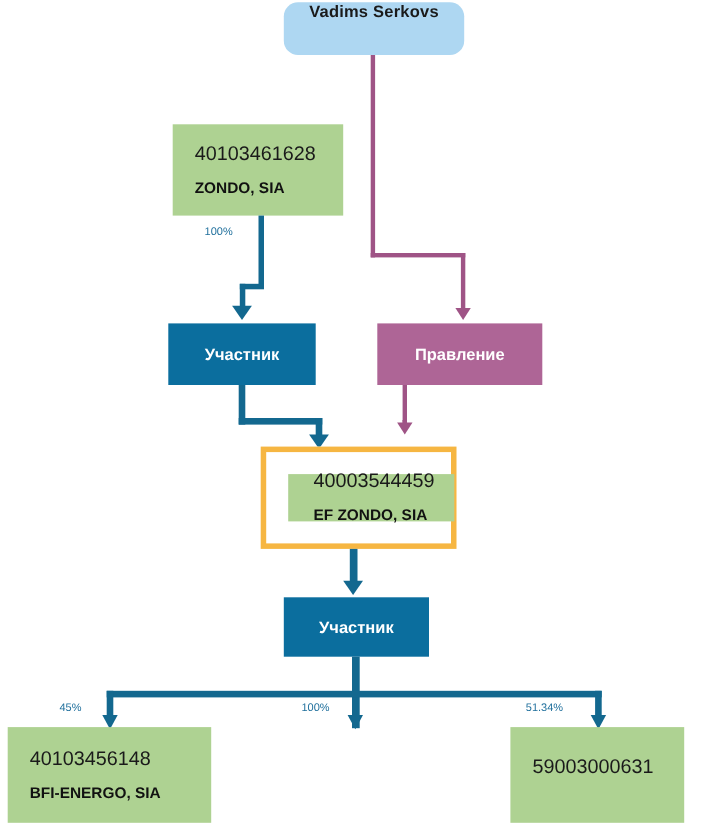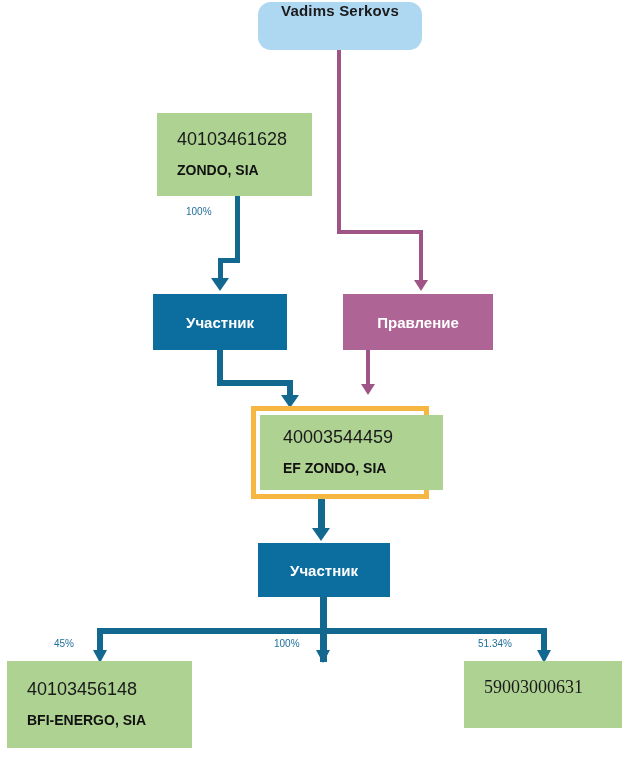--- a/index.html
+++ b/index.html
@@ -50,22 +50,21 @@
     font-size: 14px;
     font-weight: bold;
     color: #111111;
     line-height: 1.1;
   }
   
   .focal-frame {
     background: #ffffff;
     border: 5px solid #f6b642;
     box-sizing: border-box;
-    padding: 4px;
-    margin-left: 14px;
+    padding: 20px;
   }
   .focal-frame .company-box {
     width: 100%;
     height: 100%;
     padding-left: 23px;
   }
   
   .role-box {
     display: flex;
     align-items: center;
@@ -177,17 +176,17 @@
   <div class="edge edge-blue" style="left:541px; top:628px; width:6px; height:28px;"></div>
   <div class="arrow arrow-blue arrow-sm" style="left:537px; top:650px;"></div>
   <span class="pct" style="left:478px; top:638px;">51.34%</span>
 
   <div class="node company-box" style="left:7px; top:661px; width:185px; height:87px;">
     <span class="company-regno">40103456148</span>
     <span class="company-name">BFI-ENERGO, SIA</span>
   </div>
 
 
-  <div class="node company-box" style="left:464px; top:661px; width:158px; height:67px;font-family:Liberation Serif, serif;">
+  <div class="node company-box" style="left:464px; top:661px; width:158px; height:87px;">
     <span class="company-regno">59003000631</span>
   </div>
 
 </div>
 
 </body></html>

